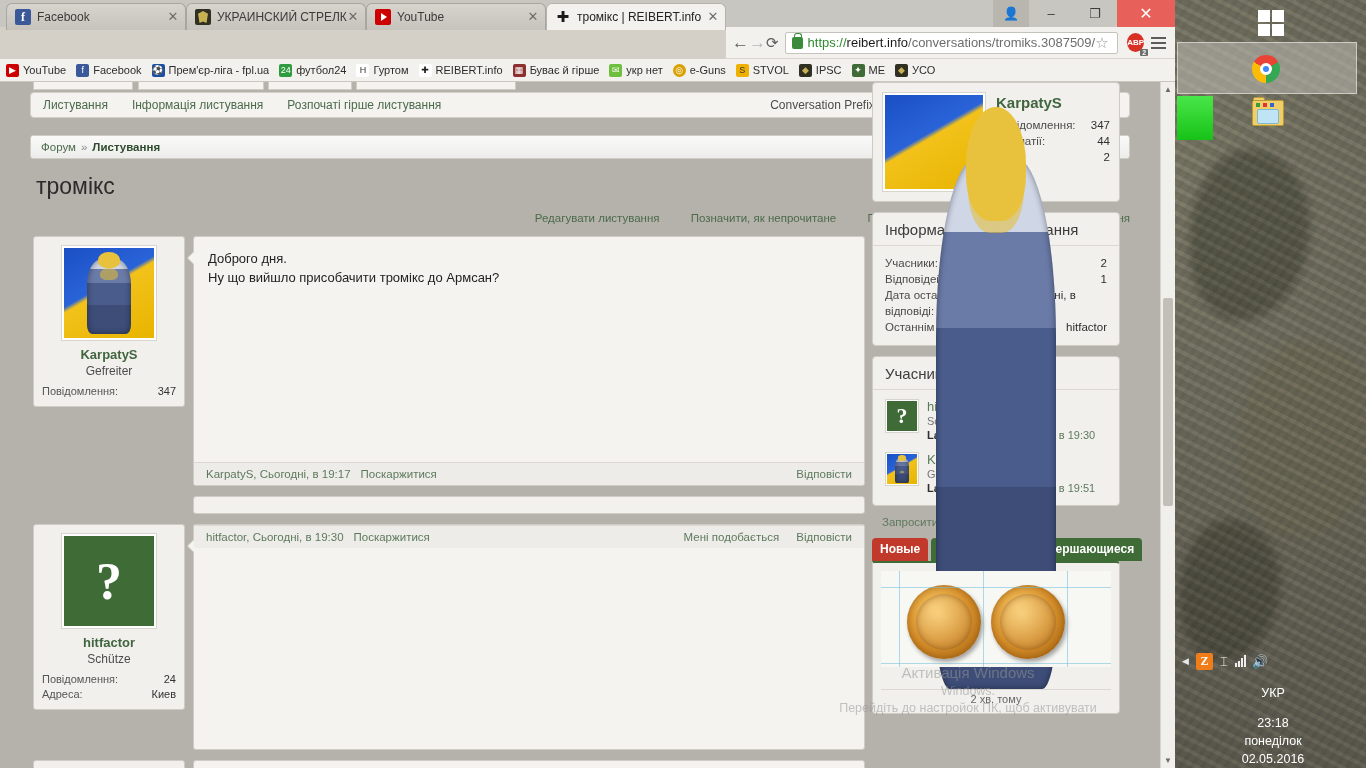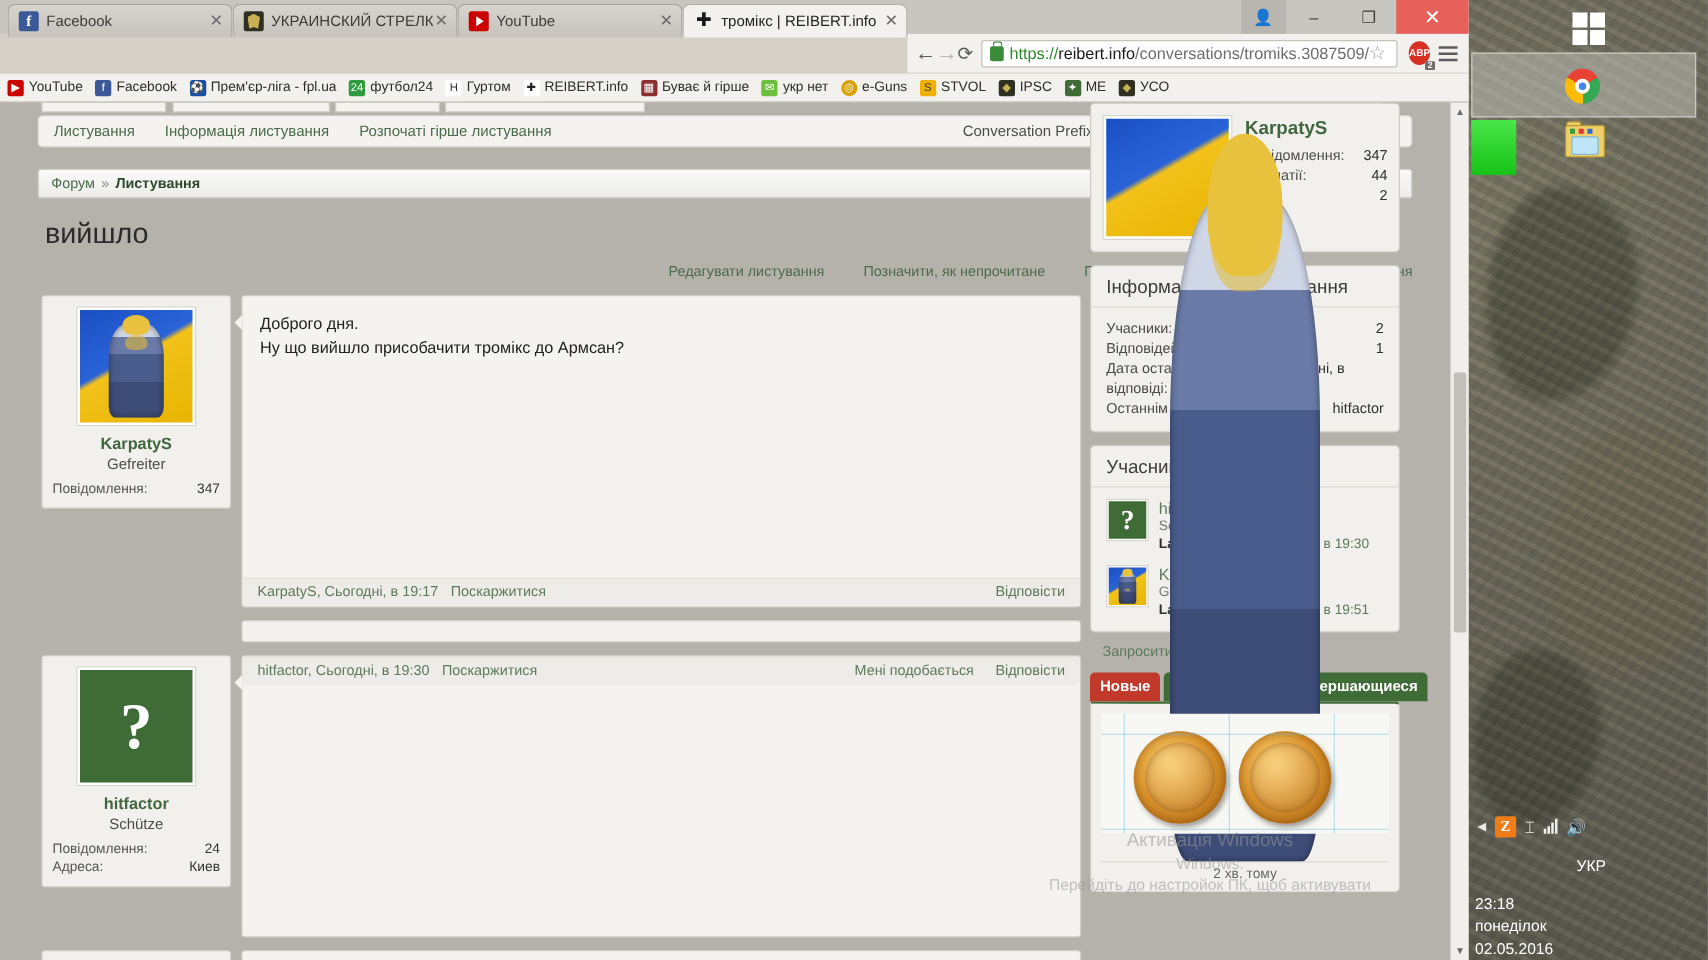--- a/index.html
+++ b/index.html
@@ -389,21 +389,21 @@
   #tray { position: absolute; left: 1180px; top: 650px; width: 186px; color:#fff; }
   #trayicons { display: flex; align-items: center; gap: 7px; padding-left: 2px; height: 22px; }
   .trayarrow { font-size: 9px; color:#e8e8e8; }
   #zicon { width: 17px; height: 17px; background:#f07d18; border-radius:2px; color:#fff;
     font-size: 12px; font-weight: bold; display:flex; align-items:center; justify-content:center;
     font-family:"Liberation Serif", serif; }
   .trayglyph { color: #eee; font-size: 13px; line-height: 13px; }
   #bars { display:flex; align-items:flex-end; gap:1px; height:12px; }
   #bars i { width:2px; background:#eee; display:block; }
   #lang { text-align: center; font-size: 12.5px; margin-top: 14px; color:#fff; }
-  #clock { margin-top: 14px; font-size: 12.5px; line-height: 18px; color:#fff; }
+  #clock { text-align: center; margin-top: 14px; font-size: 12.5px; line-height: 18px; color:#fff; }
 </style>
 </head>
 <body>
 
 <div id="desktop">
   <div class="blob" style="left:1190px;top:150px;width:120px;height:170px;background:rgba(45,48,38,.45);"></div>
   <div class="blob" style="left:1240px;top:340px;width:140px;height:200px;background:rgba(120,112,86,.35);"></div>
   <div class="blob" style="left:1180px;top:520px;width:100px;height:140px;background:rgba(35,38,30,.40);"></div>
 </div>
 
@@ -576,21 +576,21 @@
         </span>
       </div>
 
       <div id="breadcrumb">
         <a class="crumb-link">Форум</a>
         <span class="sep">»</span>
         <span class="crumb-cur">Листування</span>
         <span class="rsscorner"></span>
       </div>
 
-      <h1 id="threadtitle">вийшло</h1>
+      <h1 id="threadtitle">тромікс</h1>
 
       <div id="threadactions">
         <a>Редагувати листування</a>
         <a>Позначити, як непрочитане</a>
         <a>Помітити листування</a>
         <a>Залишити листування</a>
       </div>
 
       <div id="messages">
 

